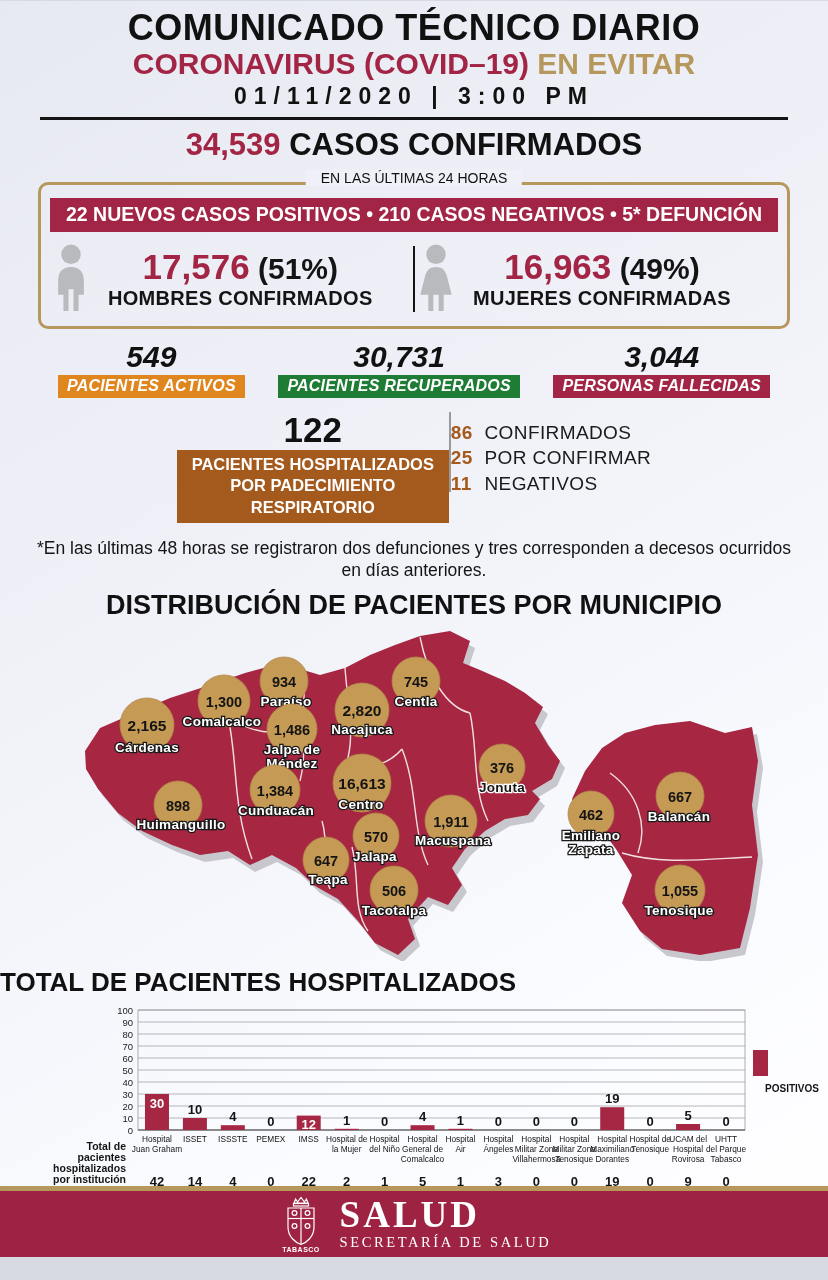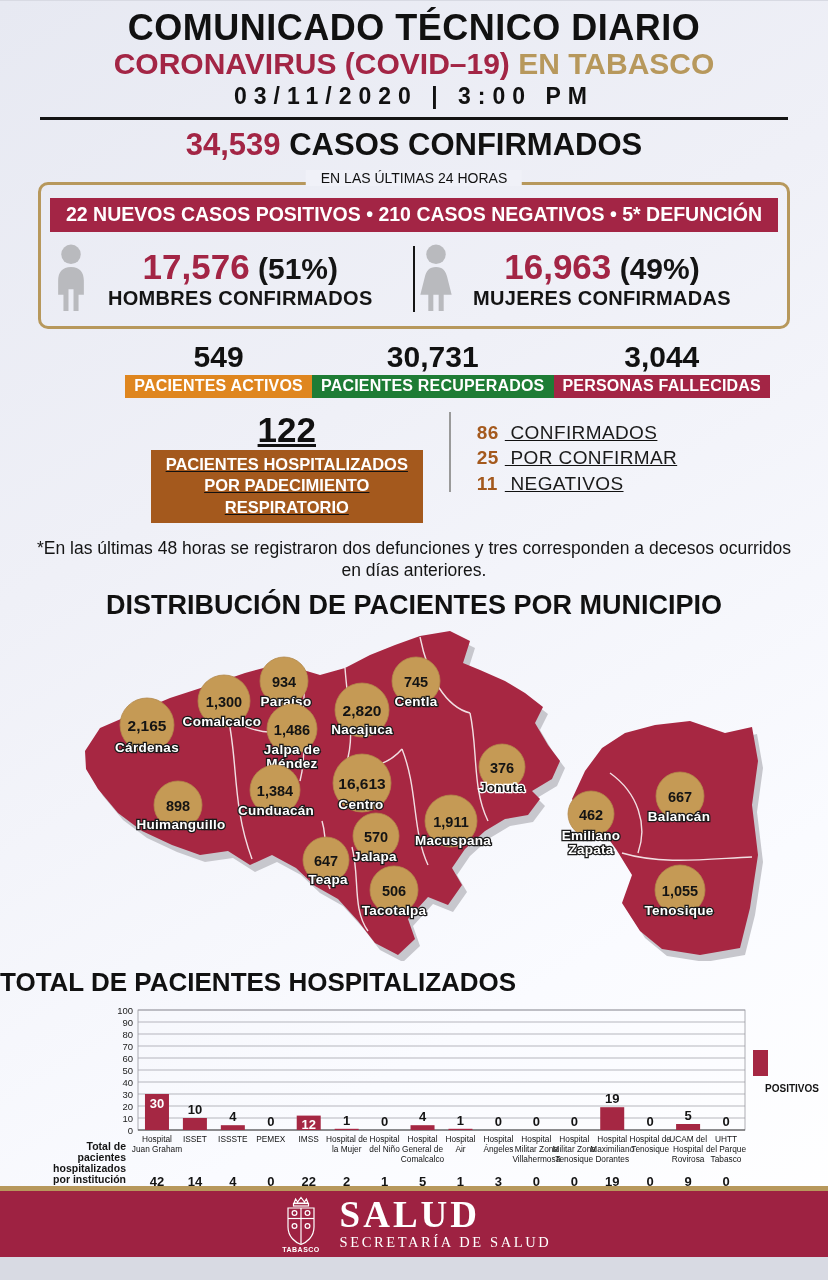--- a/index.html
+++ b/index.html
@@ -20,26 +20,26 @@
   .red-banner{background:#a32545;color:#fff;text-align:center;font-weight:bold;font-size:19.5px;padding:5px 0 6px;}
   .gender-row{display:flex;align-items:stretch;margin-top:8px;}
   .gender-col{flex:1;display:flex;align-items:center;gap:16px;padding:4px 0 6px;}
   .gender-divider{width:2px;background:#141414;margin:6px 0;}
   .g-text{text-align:center;}
   .g-num{font-size:35px;font-weight:bold;color:#a32545;line-height:1.15;}
   .g-pct{font-size:30px;font-weight:bold;color:#141414;}
   .g-label{font-size:20px;font-weight:bold;letter-spacing:.3px;color:#141414;}
   .person-icon svg{display:block;}
   
-  .stats-row{display:flex;justify-content:flex-end;margin:12px 58px 0;}
+  .stats-row{display:flex;justify-content:space-between;margin:12px 58px 0;font-style:italic;}
   .stat{text-align:center;}
   .stat-num{font-size:30px;font-weight:bold;line-height:1.05;}
   .stat-box{display:inline-block;color:#fff;font-weight:bold;font-size:16px;padding:2px 9px 3px;margin-top:2px;letter-spacing:.2px;}
   
-  .hosp-row{display:flex;justify-content:center;align-items:flex-start;gap:26px;margin-top:14px;text-decoration:underline;}
+  .hosp-row{display:flex;justify-content:center;align-items:flex-start;margin-top:14px;}
   .hosp-left{text-align:center;width:272px;}
   .hosp-num{font-size:35px;font-weight:bold;line-height:1;}
   .hosp-box{background:#a4591d;color:#fff;font-weight:bold;font-size:16.5px;line-height:1.3;padding:4px 8px 5px;margin-top:3px;}
   .hosp-divider{width:2px;background:#9a9a9a;height:80px;margin-top:0;}
   .hosp-breakdown{padding-top:8px;}
   .bk-row{font-size:19px;line-height:1.35;letter-spacing:.4px;}
   .bk-num{color:#a4591d;font-weight:bold;display:inline-block;min-width:28px;}
   .bk-label{color:#1a1a1a;}
   .footnote{text-align:center;font-size:17.5px;line-height:1.25;margin:15px auto 0;width:760px;color:#141414;}
   .map-title{text-align:center;font-weight:bold;font-size:27px;margin-top:8px;}
@@ -60,22 +60,22 @@
   .f-brand{font-size:37px;font-weight:bold;letter-spacing:3px;line-height:.95;}
   .f-sub{font-size:14.5px;letter-spacing:2.6px;margin-top:1px;}
   svg text{font-family:"Liberation Sans",sans-serif;}
 </style>
 </head>
 <body>
 
 <div class="page">
 
   <div class="h-title">COMUNICADO TÉCNICO DIARIO</div>
-  <div class="h-sub"><span class="red">CORONAVIRUS (COVID–19)</span><span class="goldtxt"> EN TABASCO</span></div>
-  <div class="h-date">03/11/2020 | 3:00 PM</div>
+  <div class="h-sub"><span class="red">CORONAVIRUS (COVID–19)</span><span class="goldtxt"> EN EVITAR</span></div>
+  <div class="h-date">01/11/2020 | 3:00 PM</div>
   <div class="h-rule"></div>
 
   <div class="confirmed-line"><span class="red">34,539</span><span> CASOS CONFIRMADOS</span></div>
 
   <div class="gold-box">
     <div class="box-cap">EN LAS ÚLTIMAS 24 HORAS</div>
     <div class="red-banner">22 NUEVOS CASOS POSITIVOS • 210 CASOS NEGATIVOS • 5* DEFUNCIÓN</div>
     <div class="gender-row">
       <div class="gender-col">
         <span class="person-icon">

